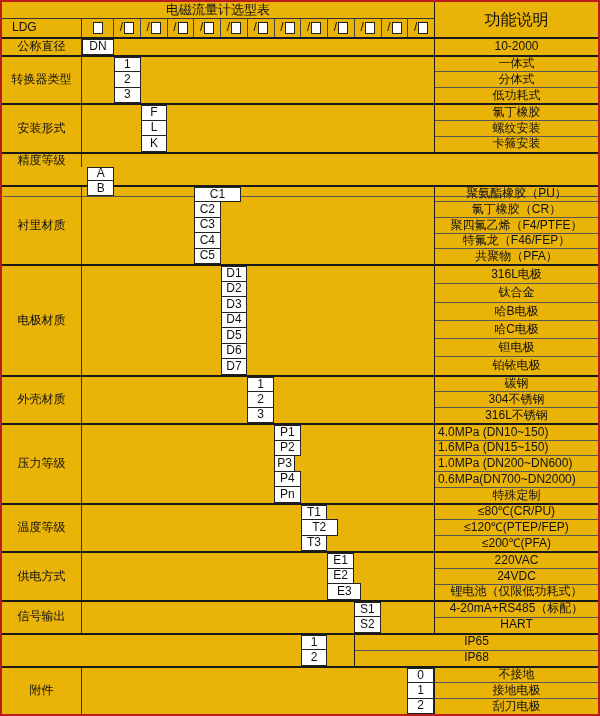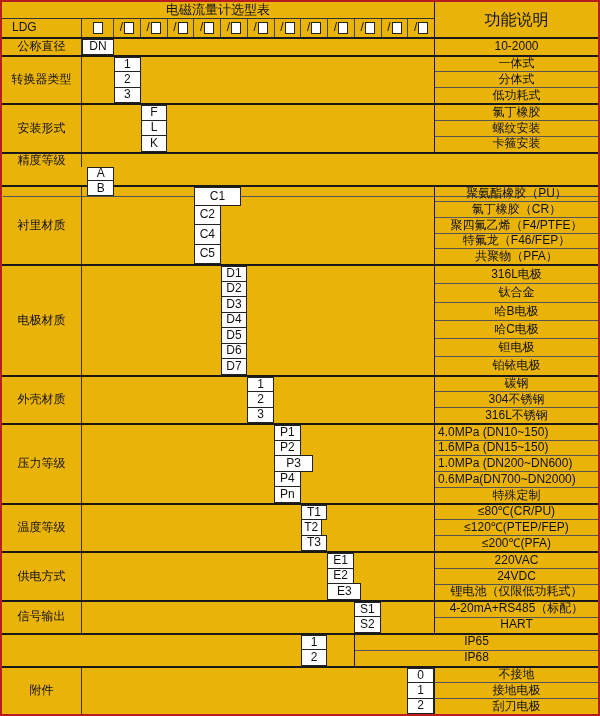--- a/index.html
+++ b/index.html
@@ -181,20 +181,23 @@
       <div class="block" style="flex-grow: 5;">
         <div class="cat-label">衬里材质</div>
         <div class="mid">
           <div class="mid-row">
             <div class="code-box" style="margin-left: 112px; width: 47px;">C1</div>
           </div>
           <div class="mid-row">
             <div class="code-box merge" style="margin-left: 112px; width: 26.6667px;">C2</div>
           </div>
           <div class="mid-row">
+            <div class="code-box merge" style="margin-left: 112px; width: 26.6667px;">C3</div>
+          </div>
+          <div class="mid-row">
             <div class="code-box merge" style="margin-left: 112px; width: 26.6667px;">C4</div>
           </div>
           <div class="mid-row">
             <div class="code-box merge" style="margin-left: 112px; width: 26.6667px;">C5</div>
           </div>
         </div>
         <div class="func">
           <div class="func-row">聚氨酯橡胶（PU）</div>
           <div class="func-row">氯丁橡胶（CR）</div>
           <div class="func-row">聚四氟乙烯（F4/PTFE）</div>
@@ -258,21 +261,21 @@
       <div class="block" style="flex-grow: 5;">
         <div class="cat-label">压力等级</div>
         <div class="mid">
           <div class="mid-row">
             <div class="code-box" style="margin-left: 192px; width: 26.6667px;">P1</div>
           </div>
           <div class="mid-row">
             <div class="code-box merge" style="margin-left: 192px; width: 26.6667px;">P2</div>
           </div>
           <div class="mid-row">
-            <div class="code-box merge" style="margin-left: 192px; width: 39px;">P3</div>
+            <div class="code-box merge" style="margin-left: 192px; width: 21px;">P3</div>
           </div>
           <div class="mid-row">
             <div class="code-box merge" style="margin-left: 192px; width: 26.6667px;">P4</div>
           </div>
           <div class="mid-row">
             <div class="code-box merge" style="margin-left: 192px; width: 26.6667px;">Pn</div>
           </div>
         </div>
         <div class="func">
           <div class="func-row left">4.0MPa (DN10~150)</div>
@@ -282,21 +285,21 @@
           <div class="func-row">特殊定制</div>
         </div>
       </div>
       <div class="block" style="flex-grow: 3;">
         <div class="cat-label">温度等级</div>
         <div class="mid">
           <div class="mid-row">
             <div class="code-box" style="margin-left: 218.667px; width: 26.6667px;">T1</div>
           </div>
           <div class="mid-row">
-            <div class="code-box merge" style="margin-left: 218.667px; width: 21px;">T2</div>
+            <div class="code-box merge" style="margin-left: 218.667px; width: 37px;">T2</div>
           </div>
           <div class="mid-row">
             <div class="code-box merge" style="margin-left: 218.667px; width: 26.6667px;">T3</div>
           </div>
         </div>
         <div class="func">
           <div class="func-row">≤80℃(CR/PU)</div>
           <div class="func-row">≤120℃(PTEP/FEP)</div>
           <div class="func-row">≤200℃(PFA)</div>
         </div>

